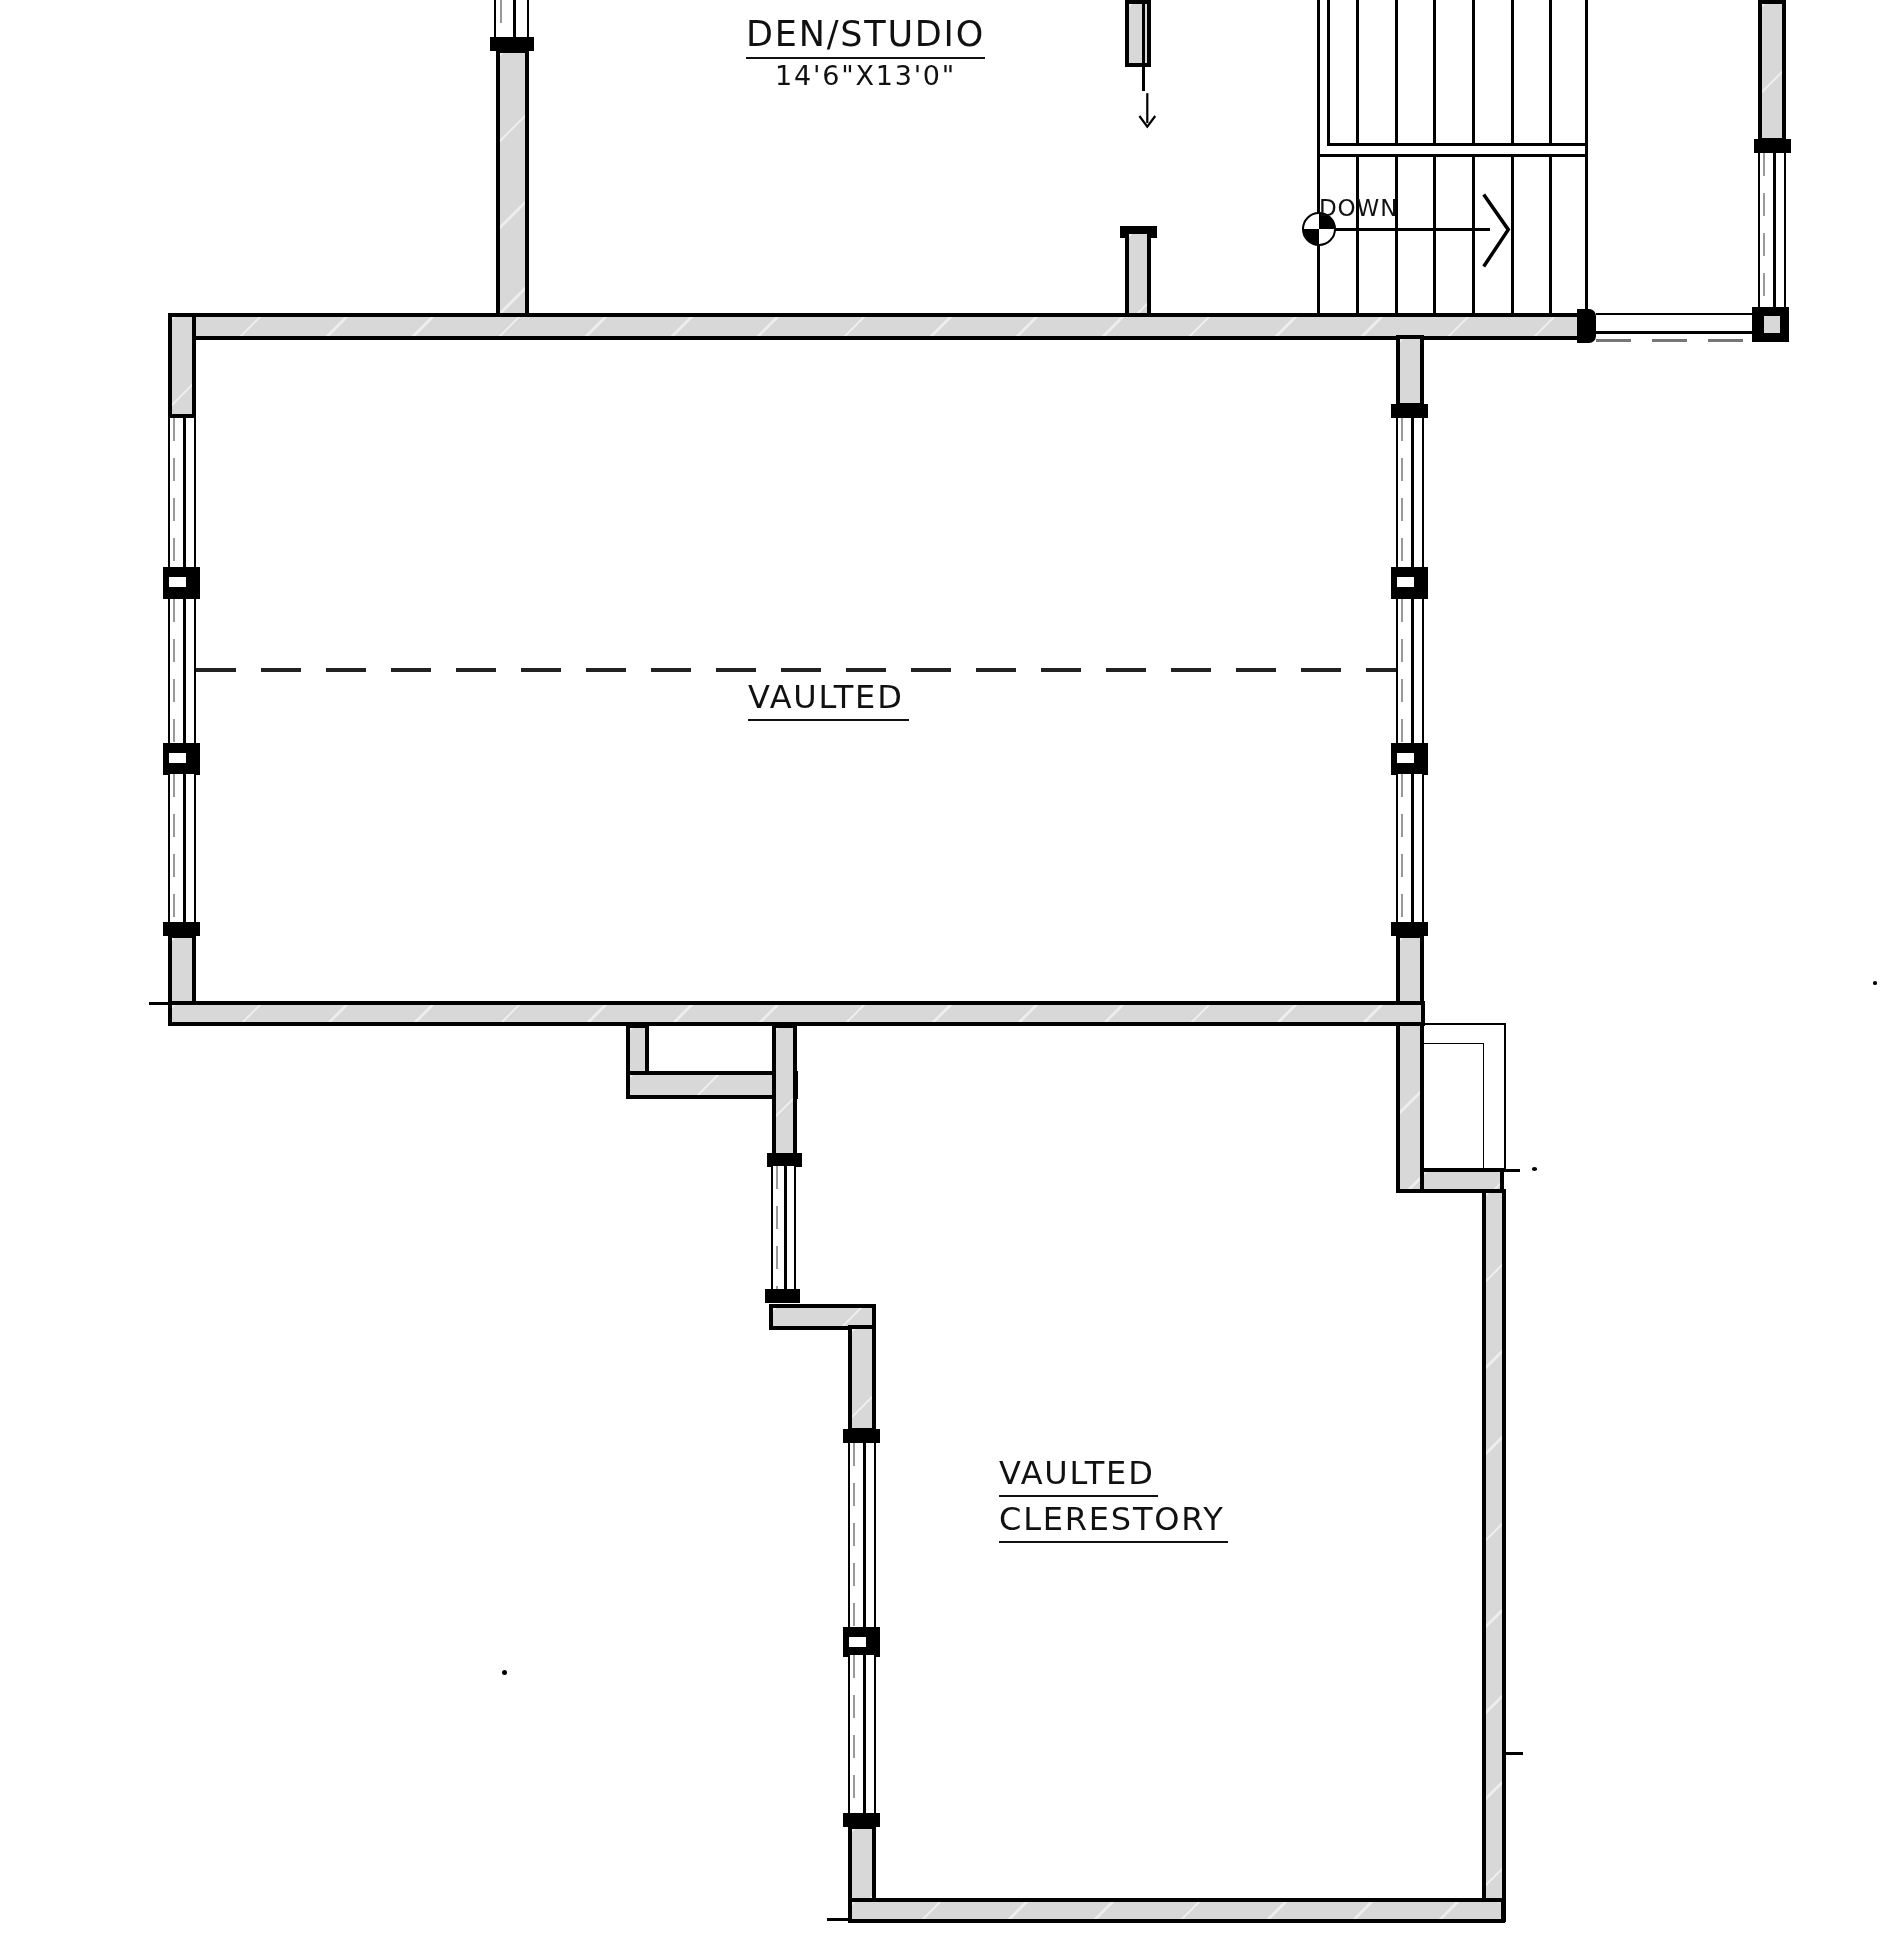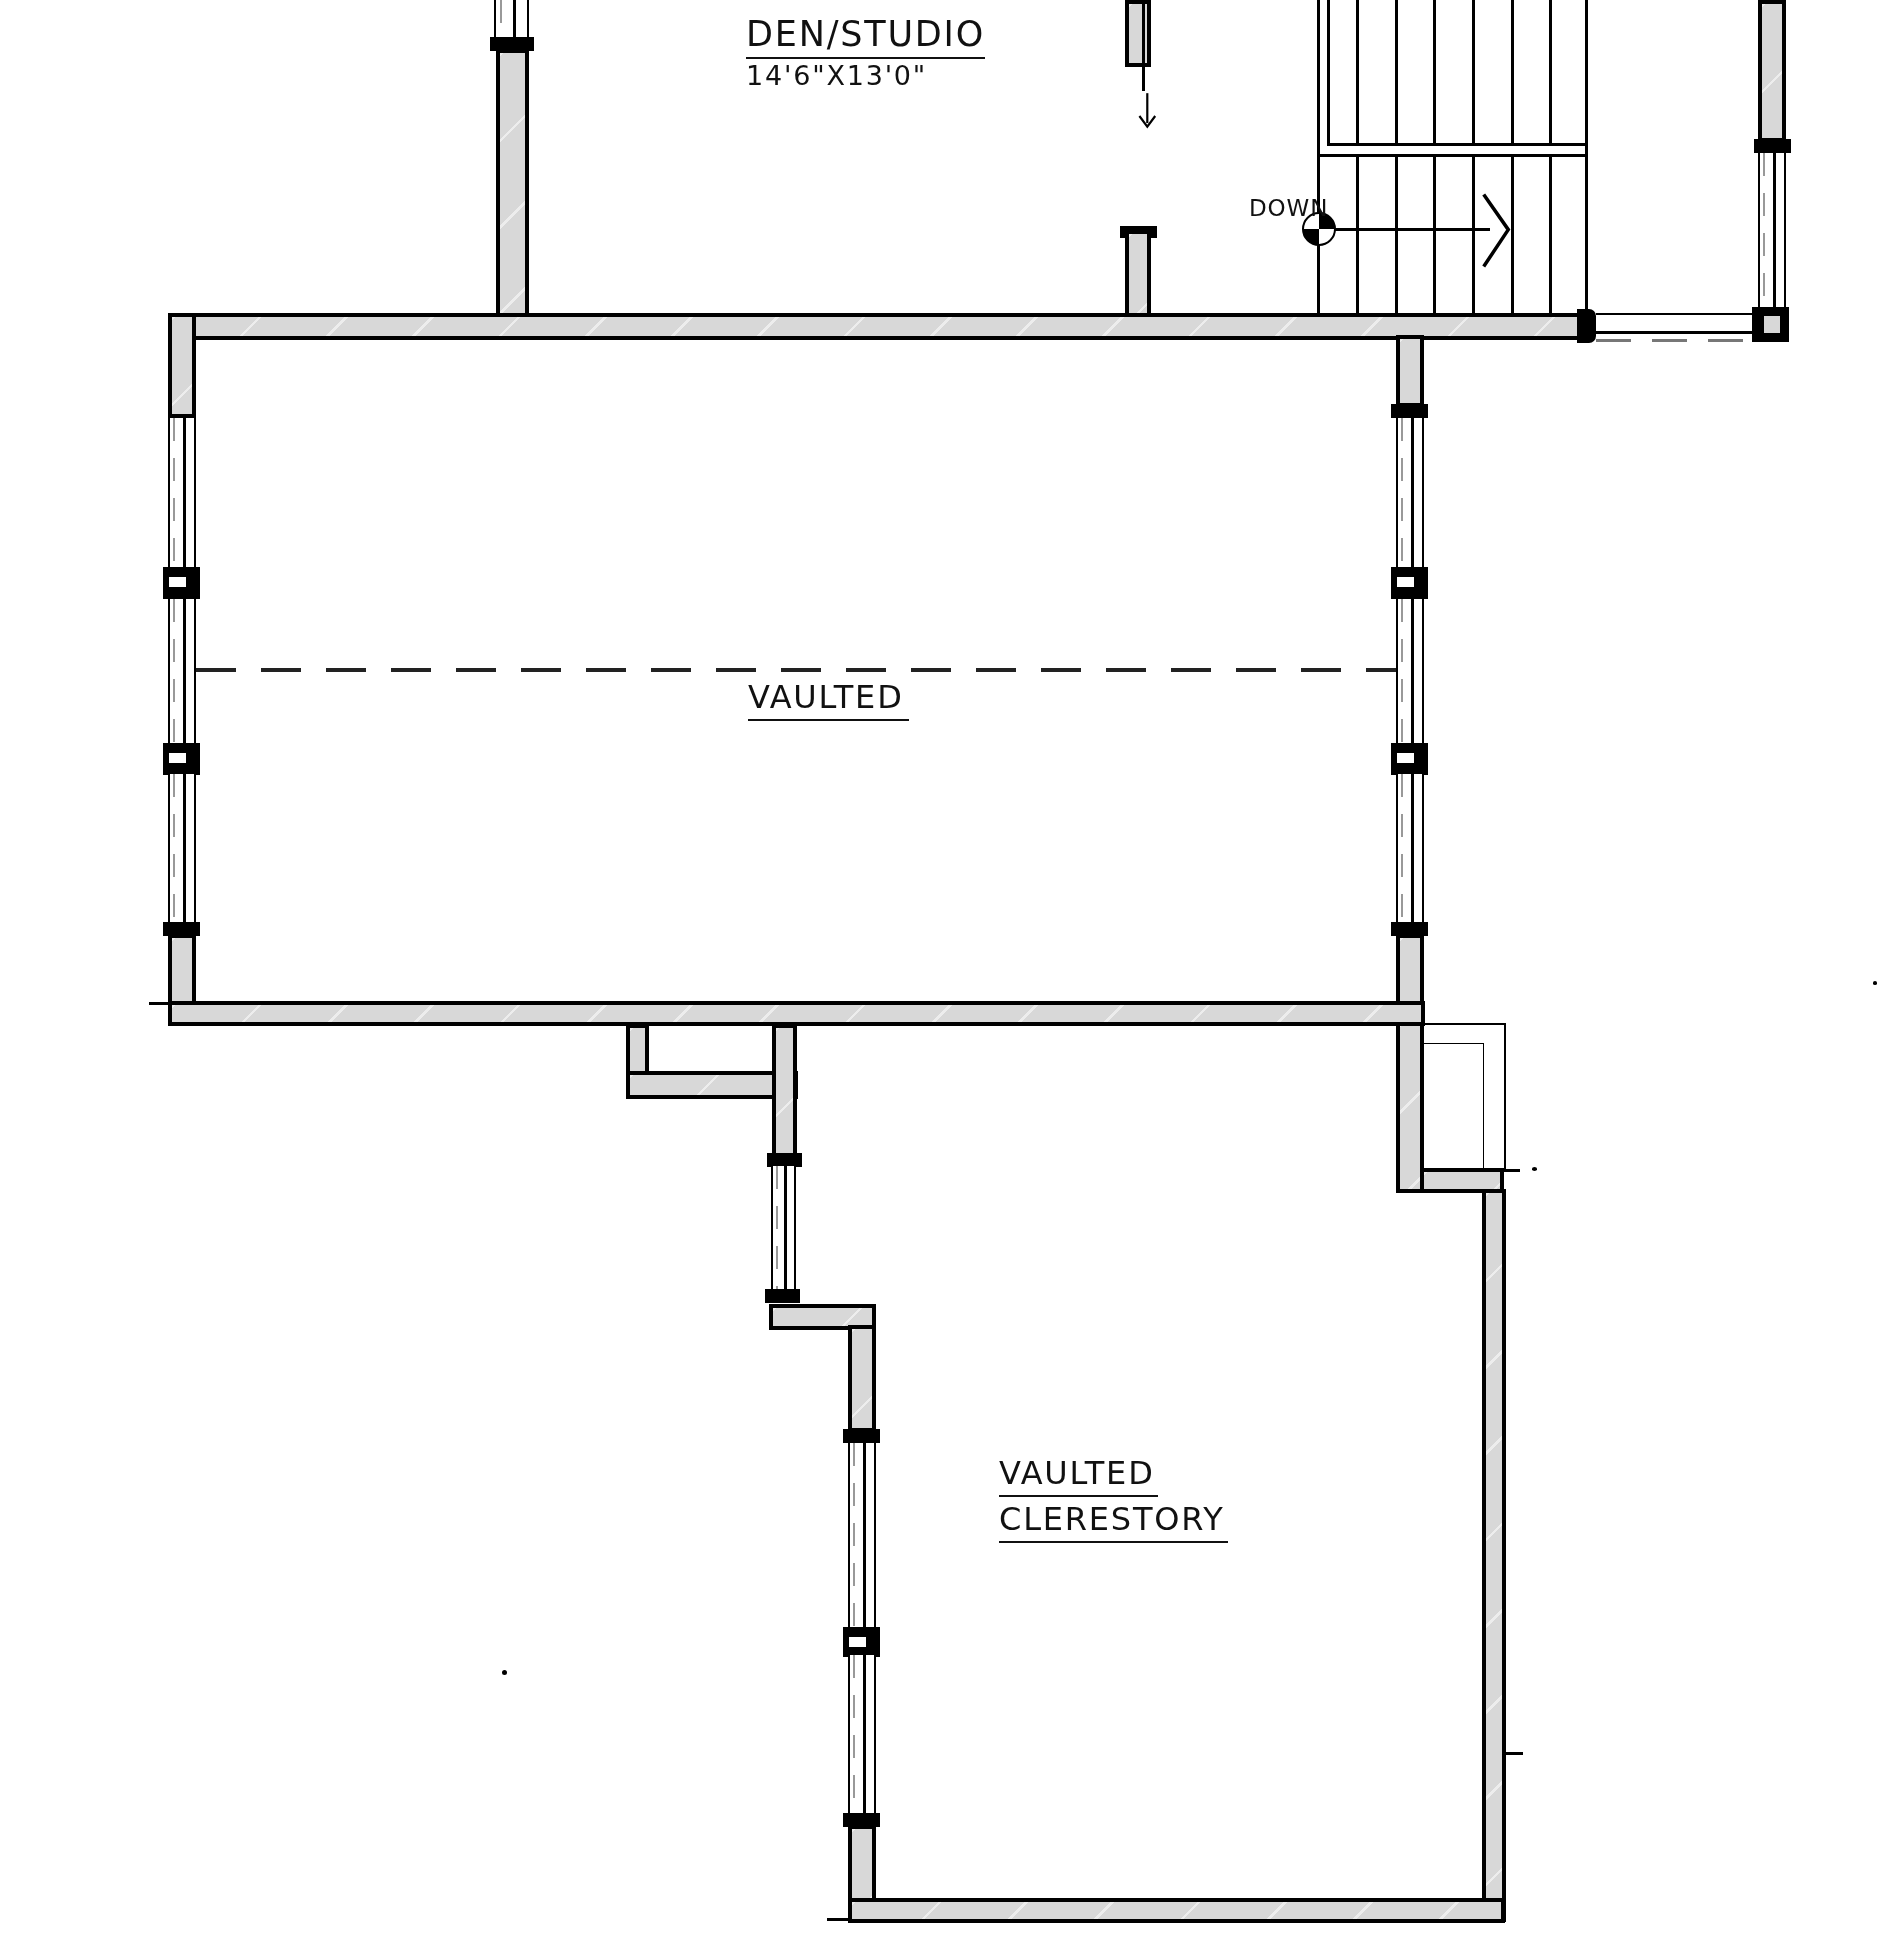--- a/index.html
+++ b/index.html
@@ -123,36 +123,36 @@
   <div class="tread" style="left:1433px;top:157px;height:157px;"></div>
   <div class="tread" style="left:1472px;top:157px;height:157px;"></div>
   <div class="tread" style="left:1511px;top:157px;height:157px;"></div>
   <div class="tread" style="left:1549px;top:157px;height:157px;"></div>
 
   <div class="hline" style="left:1318px;top:228px;width:172px;"></div>
   <svg class="abs" style="left:1480px;top:191px;" width="32" height="79" viewBox="0 0 36 90">
     <polyline points="4,4 32,44 4,86" fill="none" stroke="#000" stroke-width="4"></polyline>
   </svg>
   <div class="downmark" style="left:1302px;top:212px;"></div>
-  <div class="arch-text" style="left:1249px;top:195px;font-size:23px;letter-spacing:0.9px;">DOWN</div>
+  <div class="arch-text" style="left:1319px;top:195px;font-size:23px;letter-spacing:0.9px;">DOWN</div>
 
   <div class="hline" style="left:1596px;top:313px;width:163px;height:1.8px;"></div>
   <div class="hline" style="left:1596px;top:331px;width:163px;"></div>
   <div class="graydash-h" style="left:1596px;top:339px;width:163px;"></div>
 
   <div class="wall" style="left:1758px;top:0;width:28px;height:142px;"></div>
   <div class="capb" style="left:1754px;top:139px;width:37px;height:14px;"></div>
   <div class="vwin" style="left:1758px;top:153px;width:28px;height:158px;"></div>
   <div class="capb" style="left:1752px;top:307px;width:37px;height:35px;">
     <div style="position:absolute;left:12.3px;top:8.8px;width:16px;height:17.6px;background:#d8d8d8;"></div>
   </div>
 
   <div class="vaultdash" style="left:196px;top:668px;width:1200px;"></div>
 
-  <div class="arch-text" style="left:746px;top:14px;text-align:left;">
+  <div class="arch-text" style="left:746px;top:14px;text-align:center;">
     <span class="und" style="display:inline-block;font-size:35px;">DEN/STUDIO</span><br>
     <span style="display:inline-block;font-size:27px;margin-top:1.8px;">14'6"X13'0"</span>
   </div>
 
   <div class="arch-text" style="left:748px;top:678px;">
     <span class="und" style="display:inline-block;font-size:32px;padding-right:5.3px;">VAULTED</span>
   </div>
 
   <div class="arch-text" style="left:999px;top:1454px;">
     <span class="und" style="display:inline-block;font-size:32px;padding-right:3.5px;">VAULTED</span><br>

